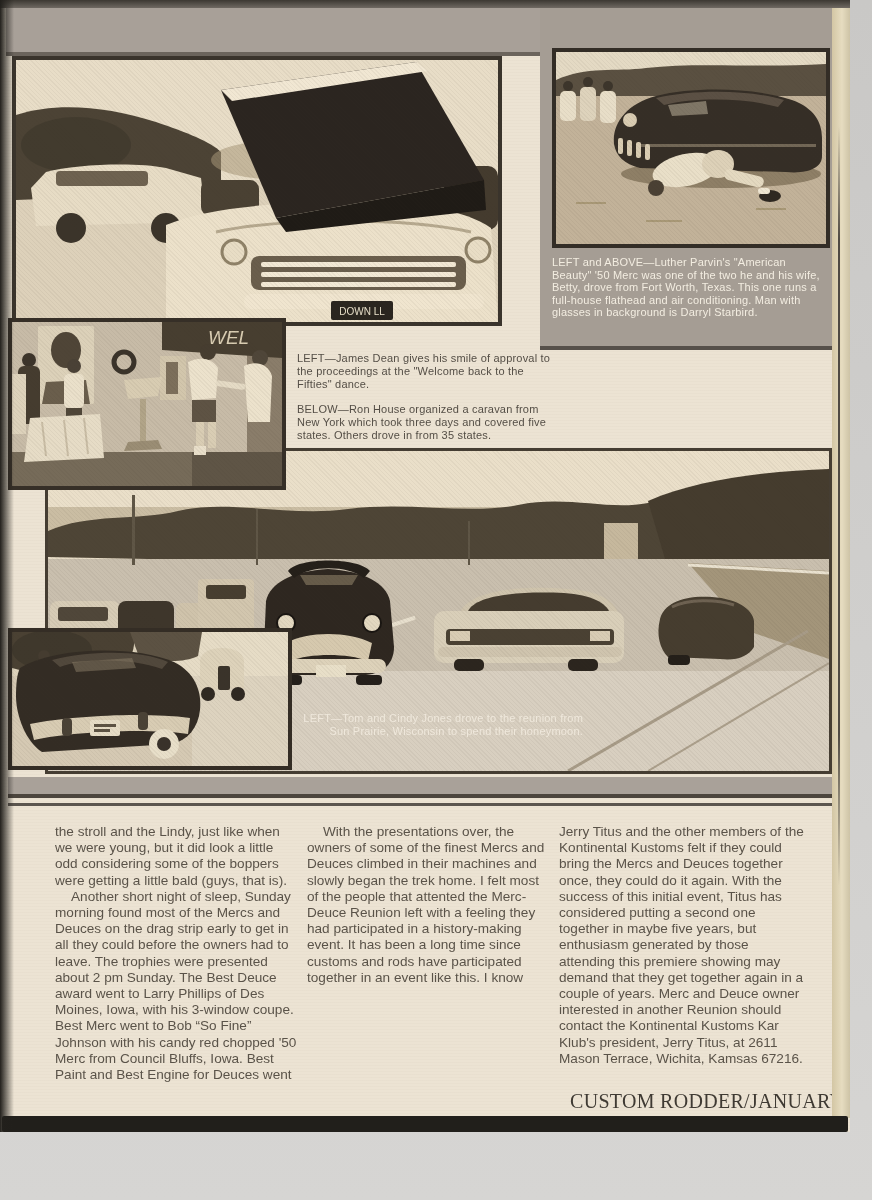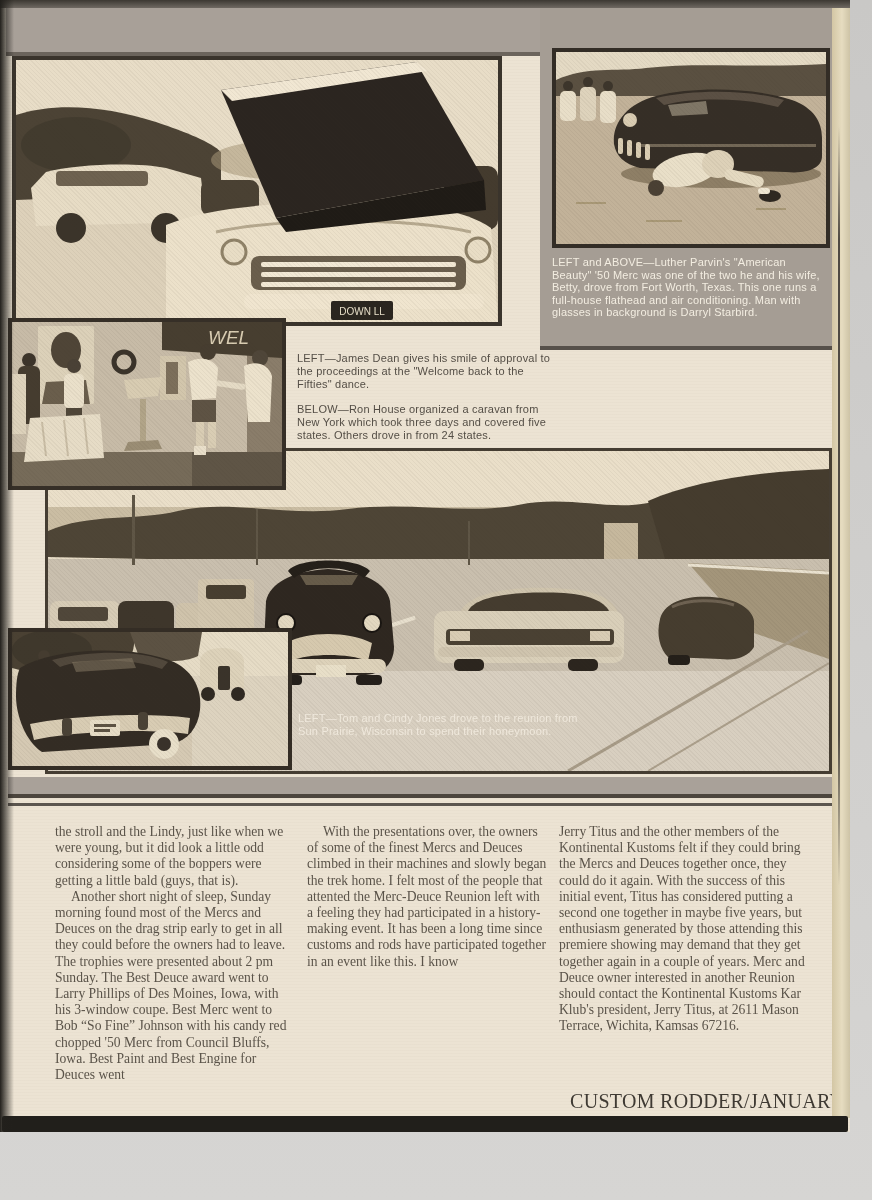--- a/index.html
+++ b/index.html
@@ -14,40 +14,40 @@
   .edge-right{position:absolute;left:832px;top:6px;width:18px;height:1112px;
         background:linear-gradient(90deg,#d3c6a4,#e6dcc0 55%,#cdc3a6);z-index:18;}
   .edge-right::after{content:"";position:absolute;left:6px;top:120px;width:2px;height:760px;
         background:linear-gradient(180deg,rgba(70,64,56,0),#4f4a43 15%,#4f4a43 80%,rgba(70,64,56,0));}
   .edge-bottom{position:absolute;left:2px;top:1116px;width:846px;height:16px;background:#211f1b;
         border-radius:2px;z-index:19;}
   .band-top{position:absolute;left:6px;top:8px;width:826px;height:44px;background:#a8a098;
         border-bottom:4px solid #6b645c;z-index:2;}
   .panel-right{position:absolute;left:540px;top:8px;width:292px;height:338px;background:#a59d94;
         border-bottom:4px solid #56504a;z-index:3;}
-  .photo{position:absolute;box-sizing:border-box;background:#e6dbc5;overflow:hidden;}
+  .photo{position:absolute;box-sizing:border-box;background:#e6dbc5;overflow:hidden;text-align:right;}
   .photo svg{display:block;width:100%;height:100%;}
   .photo::after{content:"";position:absolute;inset:0;z-index:5;pointer-events:none;
         background:repeating-linear-gradient(45deg,rgba(60,50,40,.05) 0 1px,transparent 1px 3px);}
   .p1{left:12px;top:56px;width:490px;height:270px;border:4px solid #3a342c;z-index:4;}
   .p2{position:absolute;left:12px;top:40px;width:278px;height:200px;border:4px solid #332d26;}
   .p3{left:8px;top:318px;width:278px;height:172px;border:4px solid #362f27;z-index:6;}
   .p4{left:45px;top:448px;width:787px;height:326px;border:3px solid #453d32;z-index:4;}
   .p5{left:8px;top:628px;width:284px;height:142px;border:4px solid #342d25;z-index:7;}
   .cap-white{position:absolute;left:12px;top:248px;width:272px;margin:0;
         font-size:11px;line-height:12.6px;color:#f3ede1;letter-spacing:.2px;}
   .cap-dark{position:absolute;left:297px;top:352px;width:258px;z-index:5;}
   .cap-dark p{margin:0 2px 13px 0;font-size:11px;line-height:12.8px;color:#544e46;letter-spacing:.2px;}
   .cap-overlay{position:absolute;left:250px;top:261px;width:285px;margin:0;z-index:6;
         font-size:11px;line-height:12.6px;color:rgba(246,240,228,.78);letter-spacing:.2px;}
   .strip-bottom{position:absolute;left:8px;top:777px;width:824px;height:17px;background:#a9a199;
         border-bottom:4px solid #4c453d;z-index:8;}
   .rule{position:absolute;left:8px;top:803px;width:836px;height:3px;background:#5b554e;z-index:8;}
   .columns{position:absolute;left:55px;top:824px;width:752px;display:flex;gap:10px;z-index:2;}
-  .col{width:242px;font-family:Liberation Serif, serif;font-size:13.6px;line-height:16.2px;
+  .col{width:242px;font-family:Liberation Sans, sans-serif;font-size:13.6px;line-height:16.2px;
         color:#5a5349;}
   .col:last-child{width:248px;}
   .col p{margin:0;}
   .col p.indent{text-indent:16px;}
   .footer{position:absolute;left:570px;top:1090px;font-family:"Liberation Serif",serif;
         font-size:20px;color:#3f3a33;letter-spacing:.3px;z-index:2;}
   .footer b{margin-left:6px;}
 </style>
 </head>
 <body>
@@ -155,21 +155,21 @@
         <rect x="196" y="100" width="8" height="26" fill="#d9cdb4"></rect>
         <rect x="182" y="124" width="12" height="9" fill="#e9dfca"></rect>
         <circle cx="248" cy="36" r="8" fill="#4f4639"></circle>
         <path d="M232,44 C244,38 256,42 260,54 L258,100 L236,100 Z" fill="#ece2cc"></path>
         <rect x="204" y="58" width="30" height="6" rx="3" fill="#e5dbc5" transform="rotate(8 204 58)"></rect>
       </svg>
     </div>
 
     <div class="cap-dark">
       <p>LEFT—James Dean gives his smile of approval to the proceedings at the "Welcome back to the Fifties" dance.</p>
-      <p>BELOW—Ron House organized a caravan from New York which took three days and covered five states. Others drove in from 24 states.</p>
+      <p>BELOW—Ron House organized a caravan from New York which took three days and covered five states. Others drove in from 35 states.</p>
     </div>
 
     <div class="photo p4">
       <svg viewBox="0 0 781 320" preserveAspectRatio="none">
         <rect x="0" y="0" width="781" height="84" fill="#eadfc9"></rect>
         <rect x="0" y="56" width="781" height="32" fill="#bcae93" opacity="0.7"></rect>
         <path d="M0,80 C40,62 90,70 130,60 C180,48 240,66 300,58 C360,50 420,64 470,54 C520,44 560,60 600,52 C640,44 700,36 740,30 L781,26 L781,118 C700,126 600,118 500,114 C380,110 200,112 100,108 L0,106 Z" fill="#4e4536"></path>
         <path d="M600,50 C650,28 720,20 781,18 L781,130 L620,118 Z" fill="#453c2e"></path>
         <rect x="556" y="72" width="34" height="38" fill="#c6b89d"></rect>
         <rect x="0" y="108" width="781" height="212" fill="#c9bfae"></rect>

